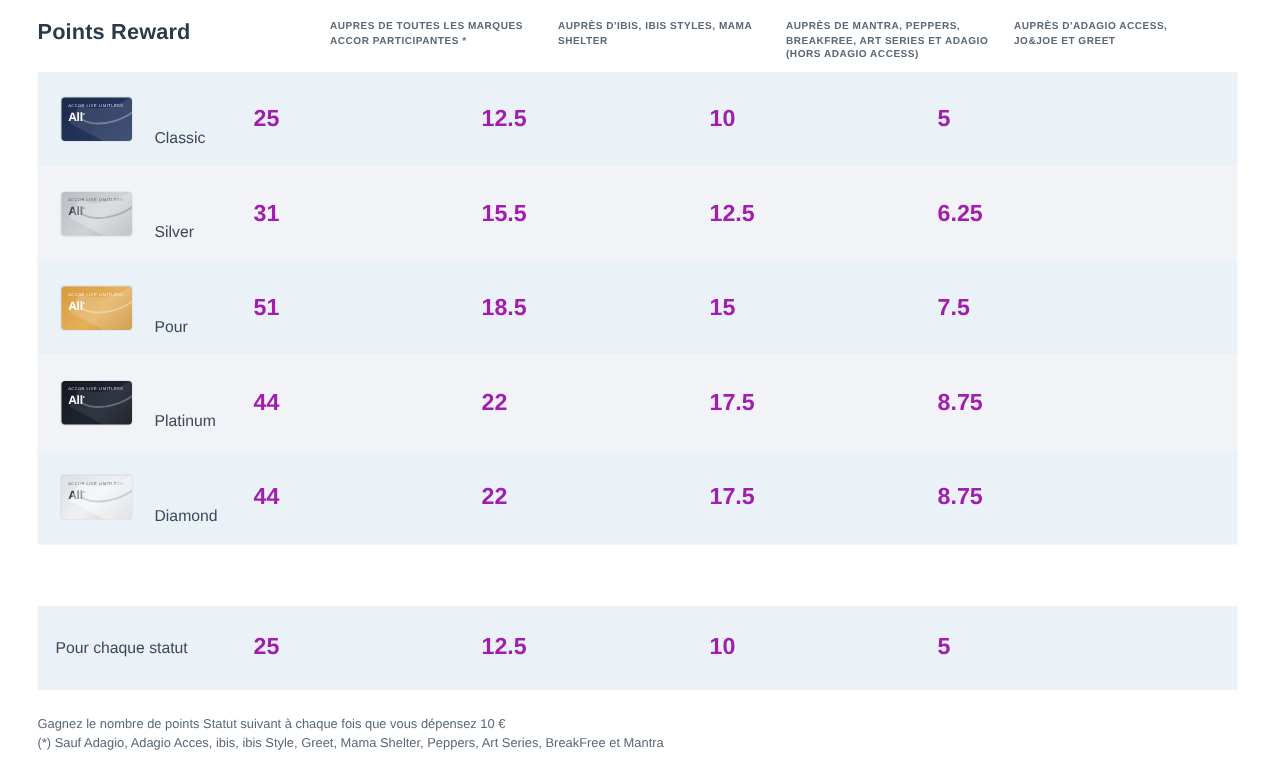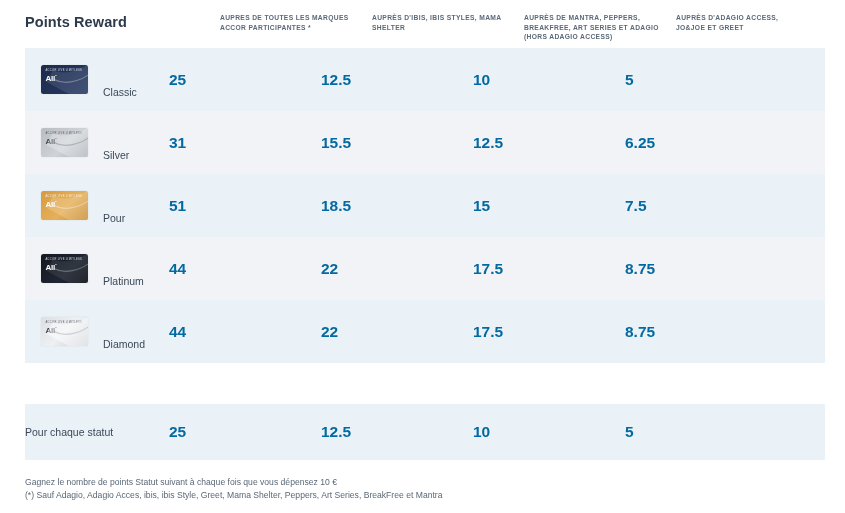--- a/index.html
+++ b/index.html
@@ -87,21 +87,21 @@
   .tier-cell {
     width: 66px;
     flex: 0 0 66px;
     font-size: 10.5px;
     color: #3c4858;
     margin-top: 24px;
   }
   .val {
     font-size: 15.5px;
     font-weight: bold;
-    color: #0369a1;
+    color: #a21caf;
   }
   .v1 { width: 152px; flex: 0 0 152px; }
   .v2 { width: 152px; flex: 0 0 152px; }
   .v3 { width: 152px; flex: 0 0 152px; }
   .v4 { width: 140px; flex: 0 0 140px; }
 
   
   .card {
     position: relative;
     width: 47px;
@@ -162,20 +162,21 @@
   }
   .statut-row {
     display: flex;
     align-items: center;
     height: 56px;
     background: #eaf2f8;
   }
   .statut-label {
     width: 144px;
     flex: 0 0 144px;
+    padding-left: 12px;
     font-size: 10.5px;
     color: #3c4858;
   }
 
   
   .notes {
     position: absolute;
     left: 25px;
     top: 476px;
     width: 800px;

